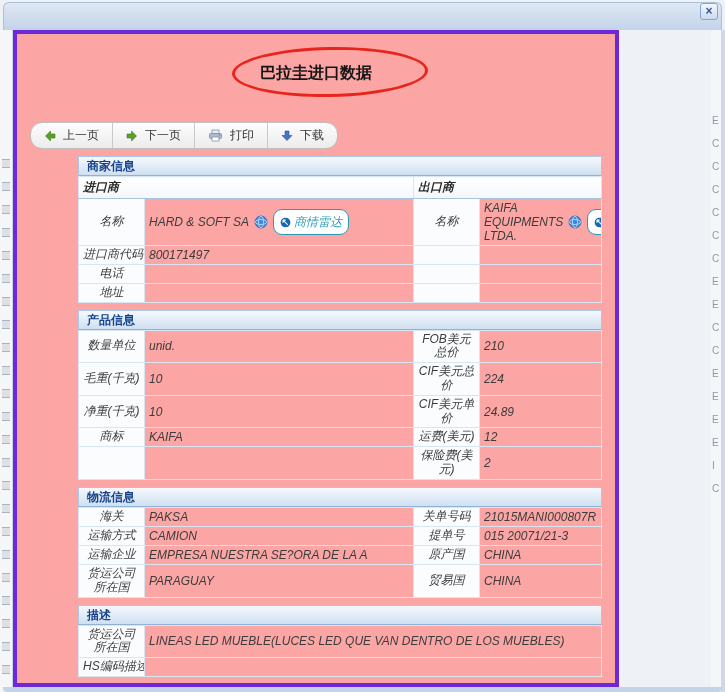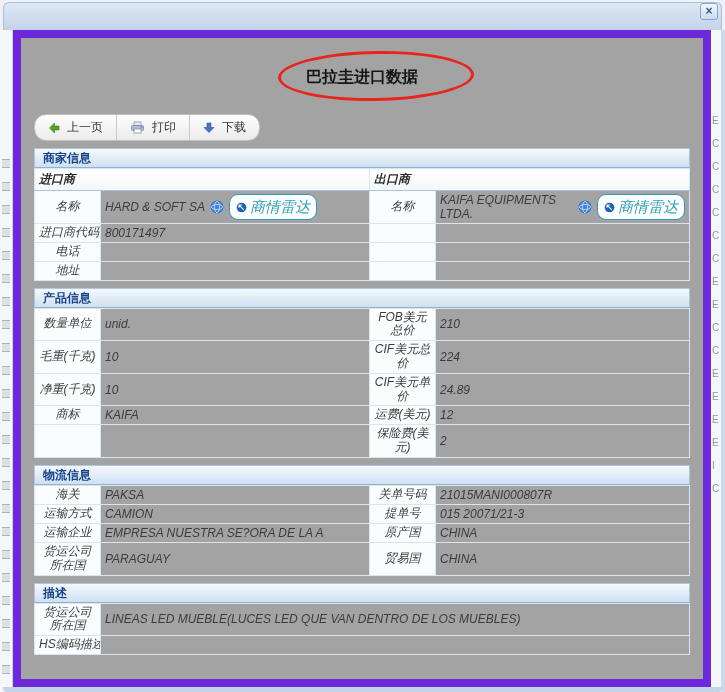--- a/index.html
+++ b/index.html
@@ -42,48 +42,48 @@
     border:1px solid #88a5cd; border-radius:3px;
     color:#2f5698; font-weight:bold; font-size:12px; line-height:15px;
     text-align:center; cursor:pointer;
   }
   .frame-bottom {
     position:absolute; left:3px; bottom:0; width:719px; height:5px;
     background:#c3d3e8; border-radius:0 0 4px 4px;
   }
   
   .dialog {
-    position:absolute; left:13px; top:30px; width:698px; height:657px;
-    background:#a3a3a3; border:8px solid #6d28d9;
+    position:absolute; left:13px; top:30px; width:606px; height:657px;
+    background:#fca5a5; border:4px solid #6d28d9;
   }
   .dialog-inner { padding:0 13px; }
   
   .title-wrap { position:relative; height:52px; margin-top:12px; }
   .title-text {
     position:absolute; left:50%; top:17px; transform:translateX(-50%);
     font-size:16px; font-weight:bold; color:#151515; white-space:nowrap;
   }
   .red-ellipse {
     position:absolute; left:50%; top:1px; margin-left:-84px; width:196px; height:50px;
     border:3px solid #e8251c; border-radius:50%; transform:rotate(-1deg);
   }
   
   .toolbar {
-    display:inline-flex; margin-top:12px;
+    display:inline-flex; margin-top:24px;
     border:1px solid #bfbfbf; border-radius:12px;
     background:linear-gradient(#fdfdfd,#ececec);
   }
   .tbtn {
     display:flex; align-items:center; gap:7px; padding:4px 13px;
     font-size:12px; color:#333; border-right:1px solid #c9c9c9; cursor:pointer;
     white-space:nowrap;
   }
   .tbtn:last-child { border-right:none; }
   
-  .section { margin-top:7px; }
+  .section { margin-top:7px;margin-left:48px; }
   .sec-header {
     height:20px; line-height:19px; padding-left:8px;
     font-size:12px; font-weight:bold; color:#15428b;
     background:linear-gradient(#f5f9fd,#cfe0f1);
     border:1px solid #abc7e3; border-bottom:1px solid #8fb2d5;
   }
   table.info {
     width:100%; border-collapse:collapse; table-layout:fixed;
     font-size:12px; color:#3c3c3c;
     border:1px solid #c2d7ea; border-top:none;font-style:italic;
@@ -94,21 +94,21 @@
   td.subhdr {
     font-weight:bold; color:#2a2a2a; padding-left:18px;
     background:linear-gradient(#ffffff,#f3f7fb);
     border-bottom:1px solid #a8c5e0 !important;
   }
   .nowrap { white-space:nowrap; }
   .name-cell { display:flex; align-items:center; gap:5px; }
   .badge {
     display:inline-flex; align-items:center; gap:3px;
     border:1px solid #2b9cb8; color:#2b9cb8; border-radius:9px;
-    padding:12px 6px; height:16px; font-size:15px; white-space:nowrap; cursor:pointer;
+    padding:12px 6px; height:16px; font-size:12px; white-space:nowrap; cursor:pointer;
     background:#fff;
   }
   .icon { display:inline-flex; flex:none; }
 </style>
 </head>
 <body>
 
 <div class="bg-left-strip">
   <div class="bg-left-icons"></div>
 </div>
@@ -148,20 +148,28 @@
     </div>
 
     <div class="toolbar">
       <div class="tbtn">
         <span class="icon">
           <svg width="12" height="12" viewBox="0 0 12 12">
               <path d="M6.5 1 L1.5 6 L6.5 11 L6.5 8 L11 8 L11 4 L6.5 4 Z" fill="#5aa028" stroke="#3f7a17" stroke-width="0.6"></path>
             </svg>
         </span>
         <span>上一页</span>
+      </div>
+      <div class="tbtn">
+        <span class="icon">
+          <svg width="12" height="12" viewBox="0 0 12 12">
+              <path d="M5.5 1 L10.5 6 L5.5 11 L5.5 8 L1 8 L1 4 L5.5 4 Z" fill="#5aa028" stroke="#3f7a17" stroke-width="0.6"></path>
+            </svg>
+        </span>
+        <span>下一页</span>
       </div>
       <div class="tbtn">
         <span class="icon">
           <svg width="15" height="13" viewBox="0 0 15 13">
             <rect x="4" y="1" width="7" height="3.5" fill="#e8edf3" stroke="#8294ab" stroke-width="0.8"></rect>
             <rect x="1.5" y="4.5" width="12" height="5" rx="1" fill="#aebccd" stroke="#7b8da5" stroke-width="0.8"></rect>
             <rect x="4" y="8" width="7" height="4" fill="#ffffff" stroke="#8294ab" stroke-width="0.8"></rect>
             <rect x="10.8" y="5.5" width="1.6" height="1" fill="#6b7f99"></rect>
           </svg>
         </span>

